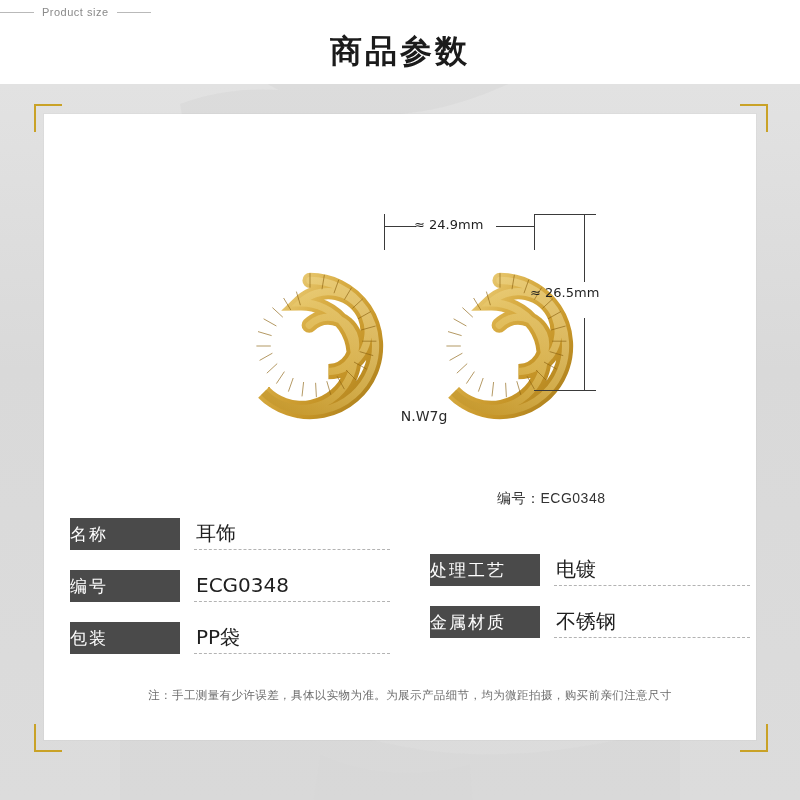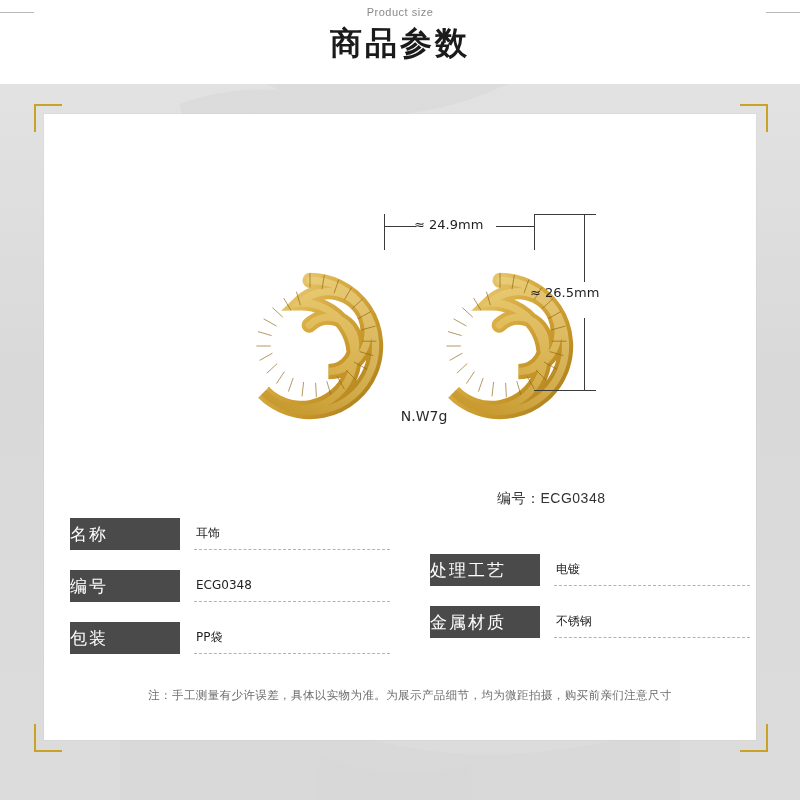--- a/index.html
+++ b/index.html
@@ -31,33 +31,33 @@
     text-align: center;
   }
   .eyebrow {
     position: absolute;
     top: 6px; left: 0; width: 800px;
     font-size: 11px;
     letter-spacing: 0.5px;
     color: #8a8a8a;
     display: flex;
     align-items: center;
-    justify-content: space-between;
+    justify-content: flex-start;
     gap: 8px;
   }
   .eyebrow .rule {
     display: block;
     width: 34px;
     height: 1px;
     background: #b9b9b9;
   }
   .eyebrow .txt { white-space: nowrap; }
   .main-title {
     position: absolute;
-    top: 22px; left: 0; width: 800px;
+    top: 30px; left: 0; width: 800px;
     font-size: 32px;
     font-weight: bold;
     color: #1b1b1b;
     letter-spacing: 3px;
     font-family: "DejaVu Sans", sans-serif;
     text-align: center;
   }
 
   
   .band {
@@ -178,21 +178,21 @@
     text-align: left;
     letter-spacing: 2px;
     font-family: "DejaVu Sans", sans-serif;
   }
   .spec-val {
     position: absolute;
     top: 0; left: 124px;
     width: 196px;
     height: 32px;
     line-height: 30px;
-    font-size: 12px;
+    font-size: 20px;
     color: #1f1f1f;
     border-bottom: 1px dashed #b3b3b3;
     font-family: "DejaVu Sans", sans-serif;
     padding-left: 2px;
     box-sizing: border-box;
   }
 
   .note {
     position: absolute;
     top: 688px;

